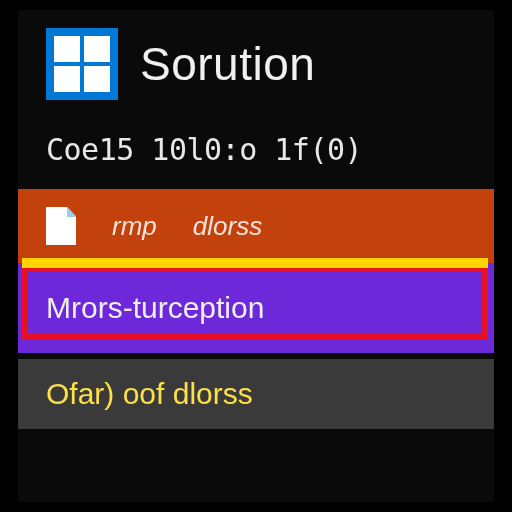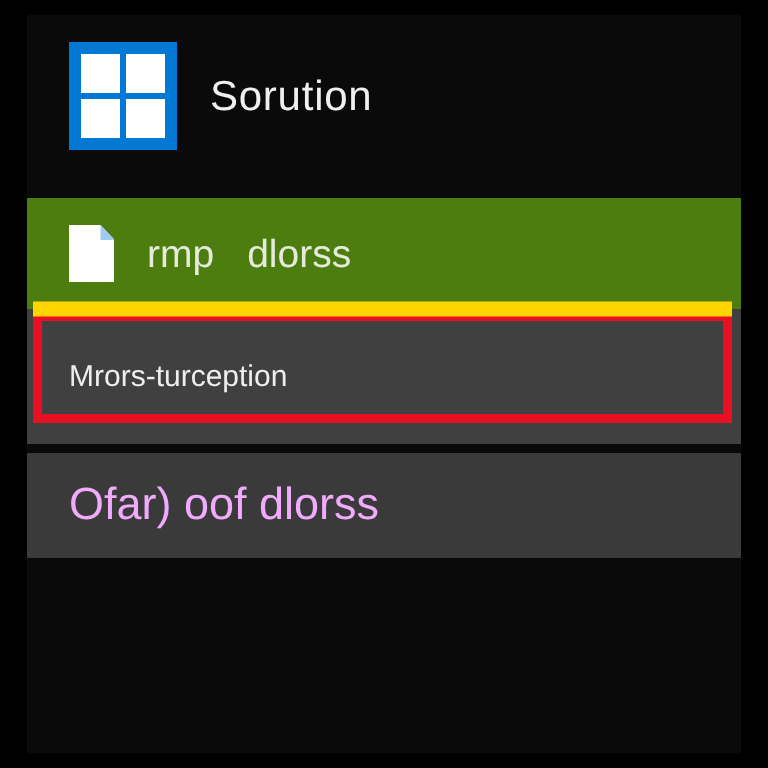--- a/index.html
+++ b/index.html
@@ -33,42 +33,43 @@
       height: 72px;
       background: #0078d4;
       display: grid;
       grid-template-columns: 1fr 1fr;
       grid-template-rows: 1fr 1fr;
       gap: 4px;
       padding: 8px;
     }
     .win-logo span { background: #fff; display: block; }
     .title {
-      font-size: 28px;
+      font-size: 46px;
       font-weight: 400;
       letter-spacing: 0.5px;
       color: #f0f0f0;
     }
     .code-line {
       padding: 0 28px;
       font-size: 30px;
       font-family: Consolas, monospace;
       color: #e8e8e8;
       margin-bottom: 22px;
       letter-spacing: -0.5px;
     }
     .build-row {
-      background: #4d7c0f;
+      background: #c2410c;
       height: 74px;
       display: flex;
       align-items: center;
-      gap: 22px;
+      gap: 36px;
       padding: 0 28px;
       font-size: 30px;
       color: #fff;
+      font-style: italic;
     }
     .doc-icon {
       width: 30px;
       height: 38px;
       background: #fff;
       position: relative;
       clip-path: polygon(0 0, 70% 0, 100% 25%, 100% 100%, 0 100%);
     }
     .doc-icon::after {
       content: "";
@@ -80,23 +81,23 @@
     .build-secondary {
       opacity: 0.85;
       font-size: 26px;
     }
     .error-row {
       position: relative;
       height: 90px;
       display: flex;
       align-items: center;
       padding: 0 28px;
-      font-size: 20px;
+      font-size: 30px;
       color: #eee;
-      background: #404040;
+      background: #6d28d9;
     }
     .error-row::before {
       content: "";
       position: absolute;
       inset: 4px 6px 14px 4px;
       border: 6px solid #e81123;
       border-top-width: 4px;
       pointer-events: none;
     }
     .yellow-strip {
@@ -107,39 +108,40 @@
       height: 10px;
       background: #ffd400;
     }
     .status-row {
       background: #3a3a3a;
       height: 70px;
       display: flex;
       align-items: center;
       padding: 0 28px;
       font-size: 30px;
-      color: #f0abfc;
+      color: #fde047;
       margin-top: 6px;
     }
   </style>
 </head>
 <body>
 
 <div class="panel">
 
   <div class="header-row">
     <div class="win-logo">
       <span></span>
         <span></span>
         <span></span>
         <span></span>
     </div>
     <div class="title">Sorution</div>
   </div>
 
+  <div class="code-line">Coe15 10l0:o 1f(0)</div>
 
   <div class="build-row">
     <div class="doc-icon"></div>
     <span class="build-secondary">rmp</span>
     <span class="build-secondary">dlorss</span>
   </div>
 
   <div class="error-row">
     <div class="yellow-strip"></div>
     <span>Mrors-turception</span>

